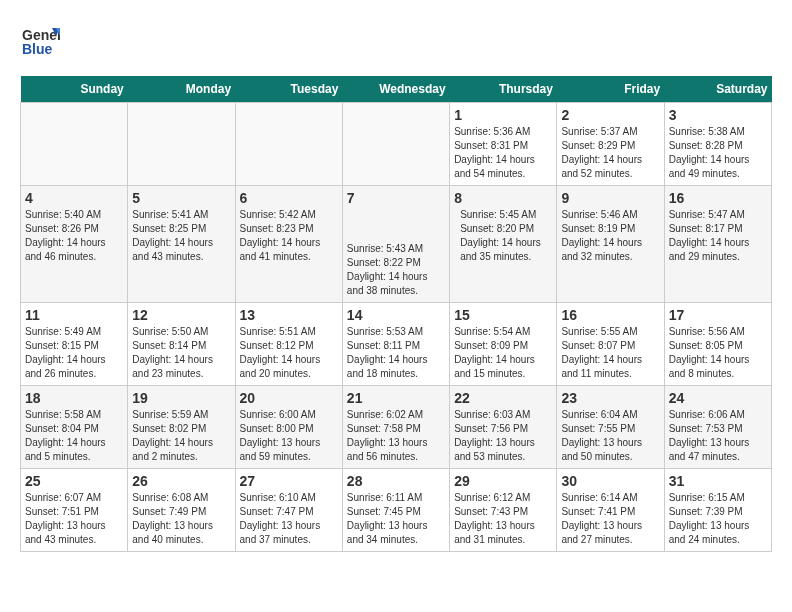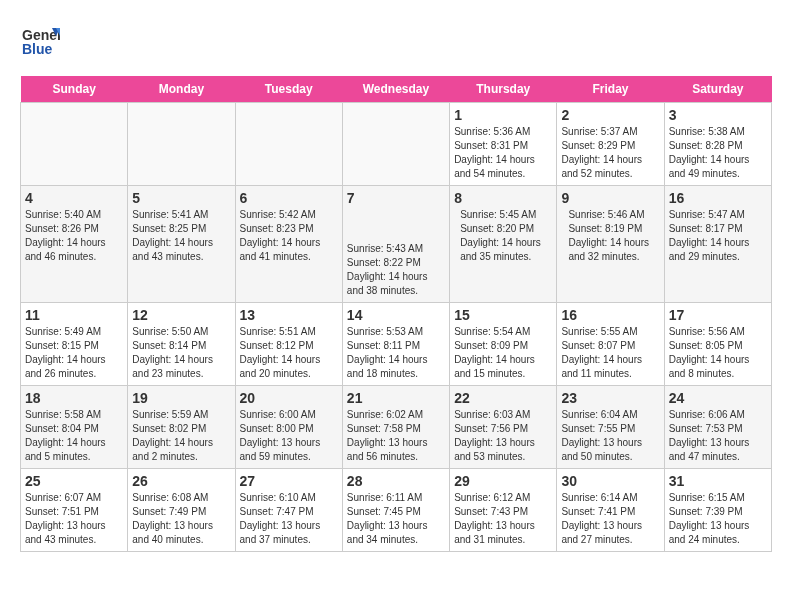--- a/index.html
+++ b/index.html
@@ -33,24 +33,24 @@
     .location-title {
       font-size: 18px;
       color: #555;
     }
     .calendar {
       width: 100%;
       border-collapse: collapse;
       font-size: 11px;
     }
     .calendar th {
-      background-color: #ec4899;
+      background-color: #0f766e;
       color: white;
       padding: 6px 4px;
-      text-align: center;
+      text-align: right;
       font-size: 12px;
       font-weight: bold;
     }
     .calendar td {
       border: 1px solid #ccc;
       vertical-align: top;
       padding: 4px;
       height: 82px;
       width: 107px;
     }
@@ -166,21 +166,21 @@
         </td>
         <td>
           <span class="day-number">8</span>
           <div class="day-info" style="white-space: pre-line; margin-left: 6px;">Sunrise: 5:45 AM
 Sunset: 8:20 PM
 Daylight: 14 hours
 and 35 minutes.</div>
         </td>
         <td>
           <span class="day-number">9</span>
-          <div class="day-info" style="white-space: pre-line; margin-left: 7px;">Sunrise: 5:46 AM
+          <div class="day-info" style="white-space: pre-line;">Sunrise: 5:46 AM
 Sunset: 8:19 PM
 Daylight: 14 hours
 and 32 minutes.</div>
         </td>
         <td>
           <span class="day-number">16</span>
           <div class="day-info" style="white-space: pre-line;">Sunrise: 5:47 AM
 Sunset: 8:17 PM
 Daylight: 14 hours
 and 29 minutes.</div>

